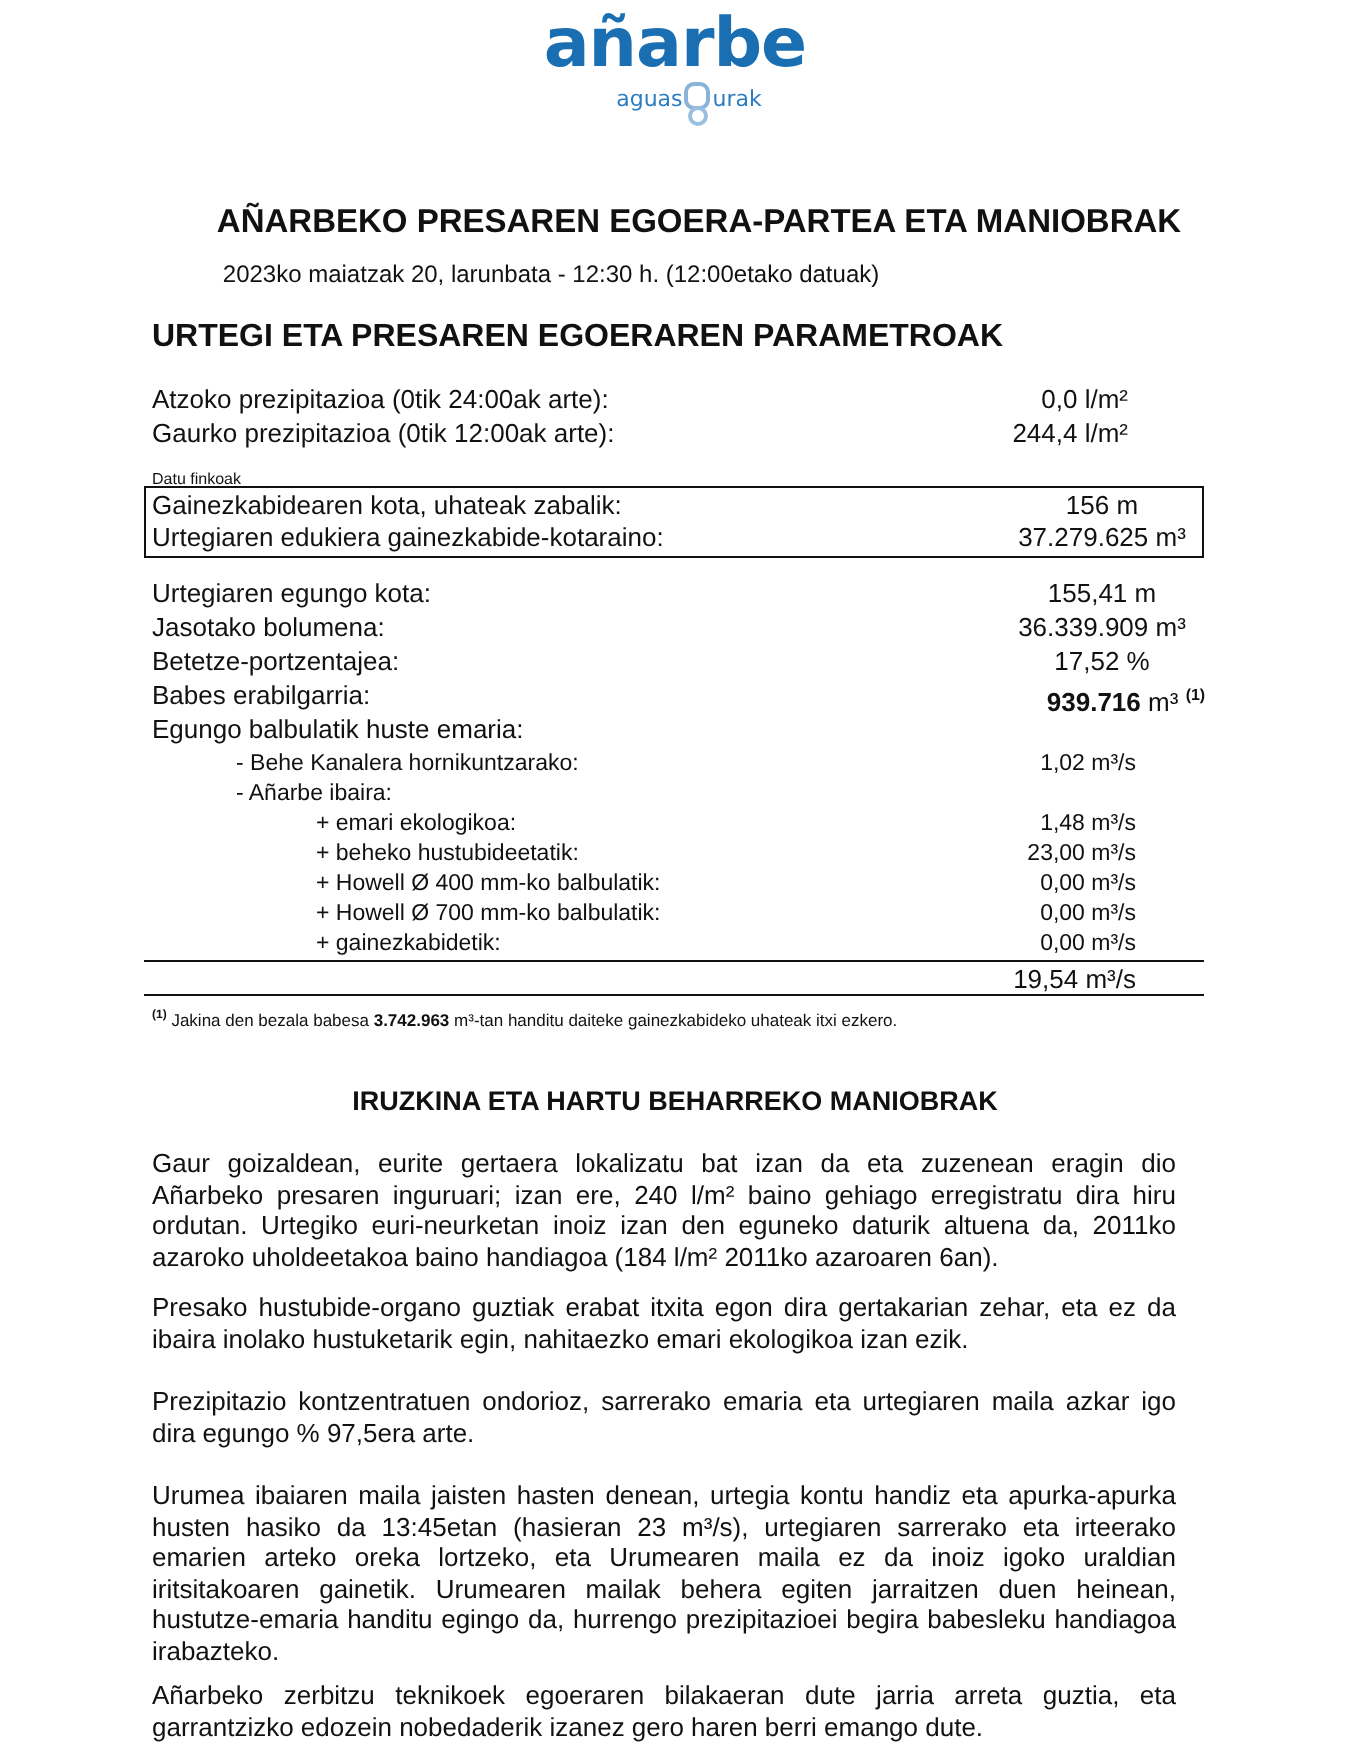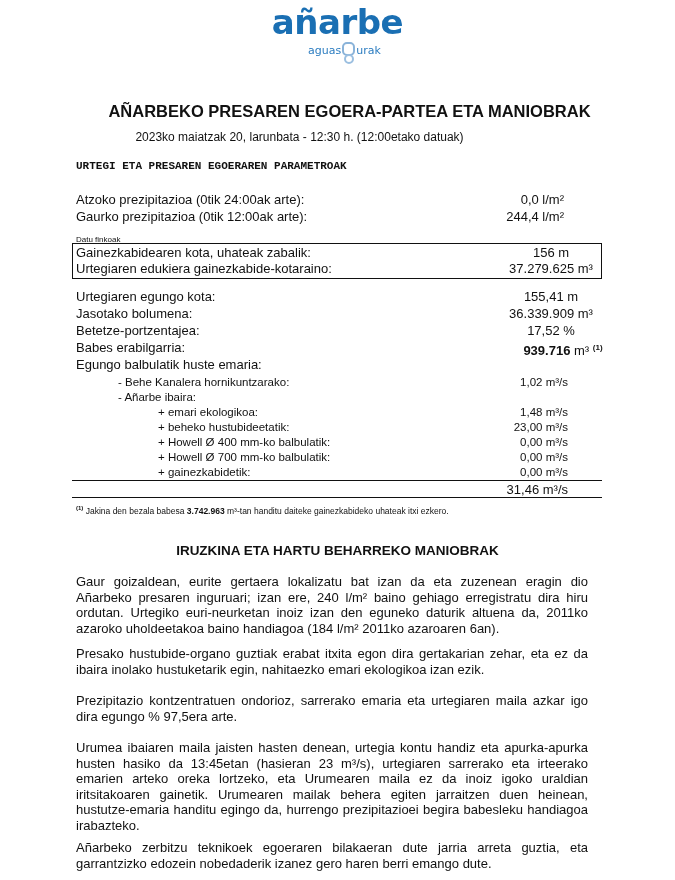--- a/index.html
+++ b/index.html
@@ -24,24 +24,23 @@
     position: absolute; left: 36px; top: 12px; width: 6px; height: 6px;
     border: 2px solid #9bbfe0; border-radius: 50%;
   }
   .title {
     position: absolute; top: 102px; left: 0; width: 675px; text-align: center;
     font-weight: bold; font-size: 16.5px; margin-left: 12px;
   }
   .subtitle {
     position: absolute; top: 130px; left: 0; width: 551px; text-align: center;
     font-size: 12px;
-    padding-left: 24px;
   }
   .section-h {
-    position: absolute; left: 76px; font-weight: bold; font-size: 11px; font-family: Liberation Mono, monospace;
+    position: absolute; left: 76px; font-weight: bold; font-size: 16px;
   }
   .row { position: absolute; left: 76px; width: 500px; font-size: 13px; height: 16px; line-height: 16px; }
   .row .lbl { position: absolute; left: 0; }
   .row .val { position: absolute; right: 12px; text-align: right; white-space: nowrap; }
   .row .valc { position: absolute; left: 400px; width: 150px; text-align: center; white-space: nowrap; }
   .small { font-size: 11.5px; }
   .tiny { position: absolute; left: 76px; font-size: 8px; top: 235px; }
   .box {
     position: absolute; left: 72px; top: 243px; width: 528px; height: 34px;
     border: 1px solid #111;
@@ -137,21 +136,21 @@
   <span class="lbl" style="left:82px">+ Howell Ø 700 mm-ko balbulatik:</span>
   <span class="val" style="right:8px">0,00 m³/s</span>
 </div>
 <div class="row small" style="top:464px">
   <span class="lbl" style="left:82px">+ gainezkabidetik:</span>
   <span class="val" style="right:8px">0,00 m³/s</span>
 </div>
 
 <div class="hr" style="top:480px"></div>
 <div class="row" style="top:482px">
-  <span class="val" style="right:8px">31,46 m³/s</span>
+  <span class="val" style="right:8px">19,54 m³/s</span>
 </div>
 <div class="hr" style="top:497px"></div>
 
 <div class="foot"><sup style="font-size:6px"><b>(1)</b></sup><span> Jakina den bezala babesa </span><b>3.742.963</b><span> m³-tan handitu daiteke gainezkabideko uhateak itxi ezkero.</span></div>
 
 <div class="section-c">IRUZKINA ETA HARTU BEHARREKO MANIOBRAK</div>
 
 <p class="para" style="top:574px">Gaur goizaldean, eurite gertaera lokalizatu bat izan da eta zuzenean eragin dio Añarbeko presaren inguruari; izan ere, 240 l/m² baino gehiago erregistratu dira hiru ordutan. Urtegiko euri-neurketan inoiz izan den eguneko daturik altuena da, 2011ko azaroko uholdeetakoa baino handiagoa (184 l/m² 2011ko azaroaren 6an).</p>
 <p class="para" style="top:646px">Presako hustubide-organo guztiak erabat itxita egon dira gertakarian zehar, eta ez da ibaira inolako hustuketarik egin, nahitaezko emari ekologikoa izan ezik.</p>
 <p class="para" style="top:693px">Prezipitazio kontzentratuen ondorioz, sarrerako emaria eta urtegiaren maila azkar igo dira egungo % 97,5era arte.</p>

